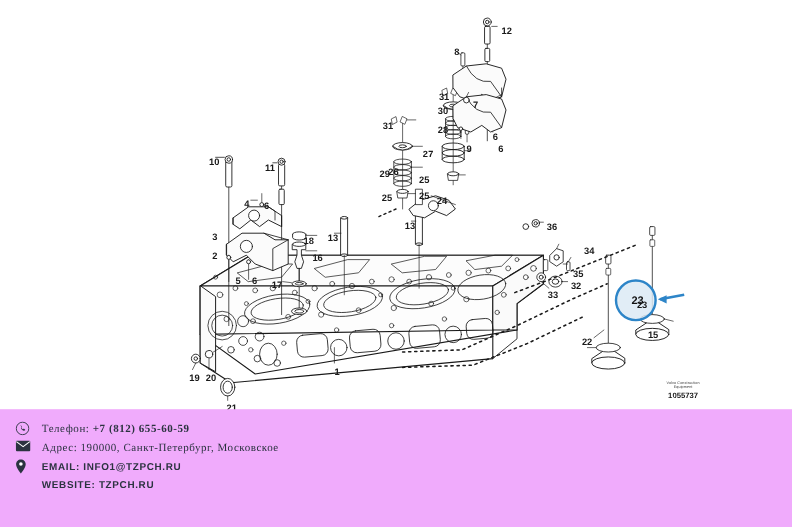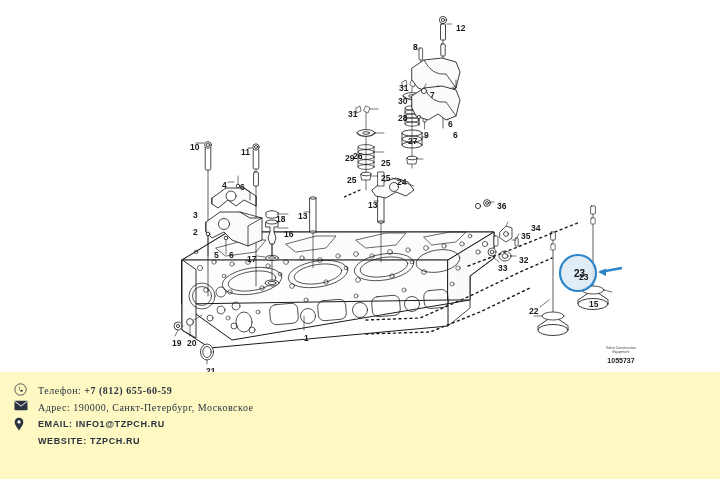--- a/index.html
+++ b/index.html
@@ -71,21 +71,21 @@
     display: block;
     margin-top: 2px;
   }
 
   
   #footer {
     position: absolute;
     left: 0; top: 372px;
     width: 720px;
     height: 107px;
-    background: #fef9c3;
+    background: #f0abfc;
   }
   #contact-block {
     position: absolute;
     left: 14px;
     top: 10px;
     width: 350px;
   }
   .contact-row {
     display: flex;
     align-items: flex-start;
@@ -469,30 +469,30 @@
         <div class="part-label" style="left: 172px; top: 339px;">19</div>
         <div class="part-label" style="left: 187px; top: 339px;">20</div>
         <div class="part-label" style="left: 206px; top: 367px;">21</div>
         <div class="part-label" style="left: 529px; top: 307px;">22</div>
         <div class="part-label" style="left: 579px; top: 273px;">23</div>
         <div class="part-label" style="left: 397px; top: 178px;">24</div>
         <div class="part-label" style="left: 347px; top: 176px;">25</div>
         <div class="part-label" style="left: 381px; top: 174px;">25</div>
         <div class="part-label" style="left: 381px; top: 159px;">25</div>
         <div class="part-label" style="left: 353px; top: 152px;">26</div>
-        <div class="part-label" style="left: 408px; top: 137px;">27</div>
+        <div class="part-label" style="left: 384px; top: 137px; font-family: Liberation Mono, monospace;">27</div>
         <div class="part-label" style="left: 398px; top: 114px;">28</div>
         <div class="part-label" style="left: 345px; top: 135px; margin-top: 19px;">29</div>
         <div class="part-label" style="left: 398px; top: 97px;">30</div>
         <div class="part-label" style="left: 348px; top: 110px;">31</div>
         <div class="part-label" style="left: 399px; top: 84px;">31</div>
         <div class="part-label" style="left: 519px; top: 256px;">32</div>
         <div class="part-label" style="left: 498px; top: 264px;">33</div>
         <div class="part-label" style="left: 508px; top: 224px; margin-left: 23px;">34</div>
-        <div class="part-label" style="left: 521px; top: 232px;">35</div>
+        <div class="part-label" style="left: 521px; top: 245px;">35</div>
         <div class="part-label" style="left: 497px; top: 202px;">36</div>
       </div>
 
     <div class="callout-badge" style="left:574px; top:268px; font-size:10px;">23</div>
 
     <div id="brandmark">
       <span class="bm-small">Volvo Construction</span>
       <span class="bm-small">Equipment</span>
       <span class="bm-num">1055737</span>
     </div>

